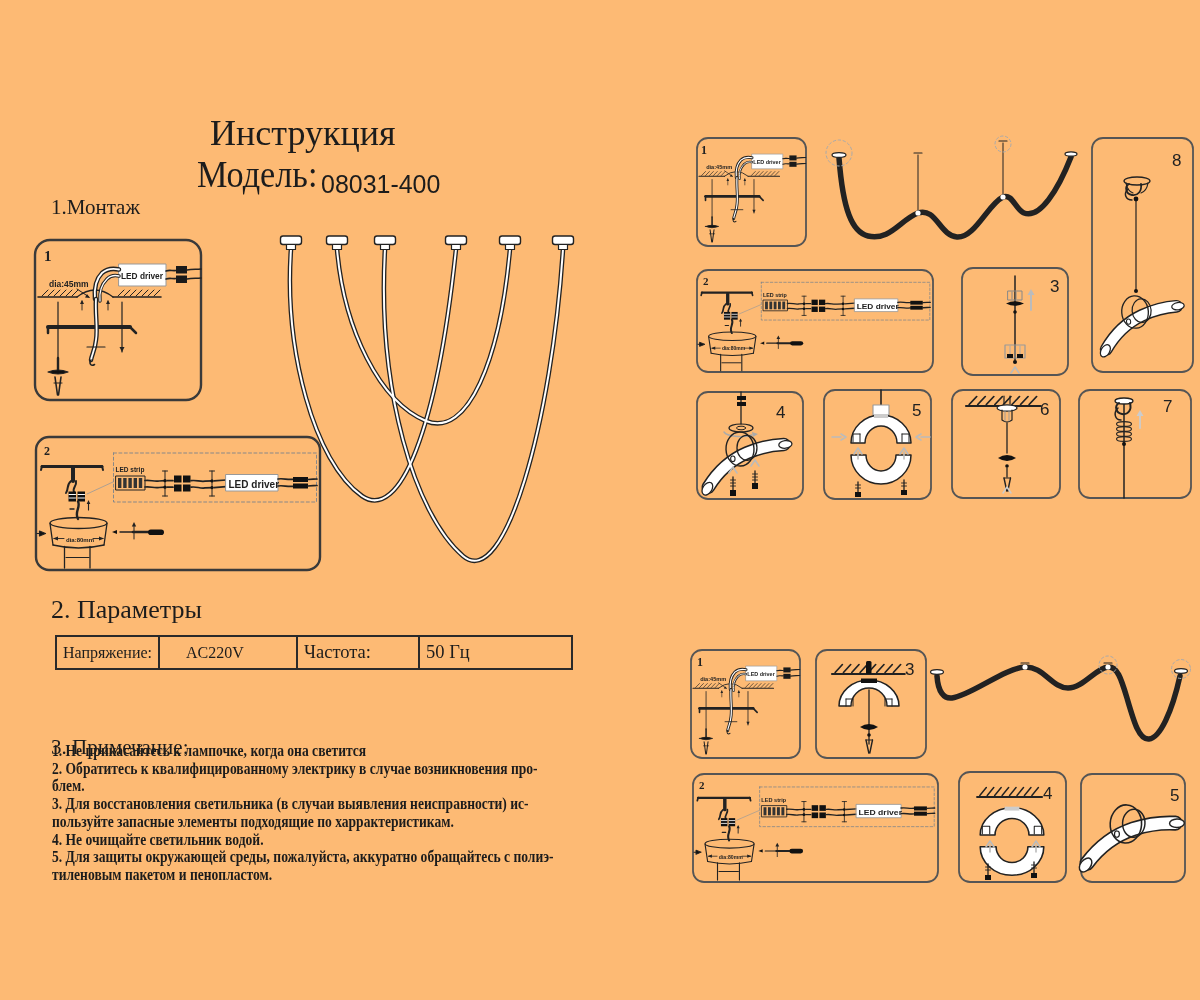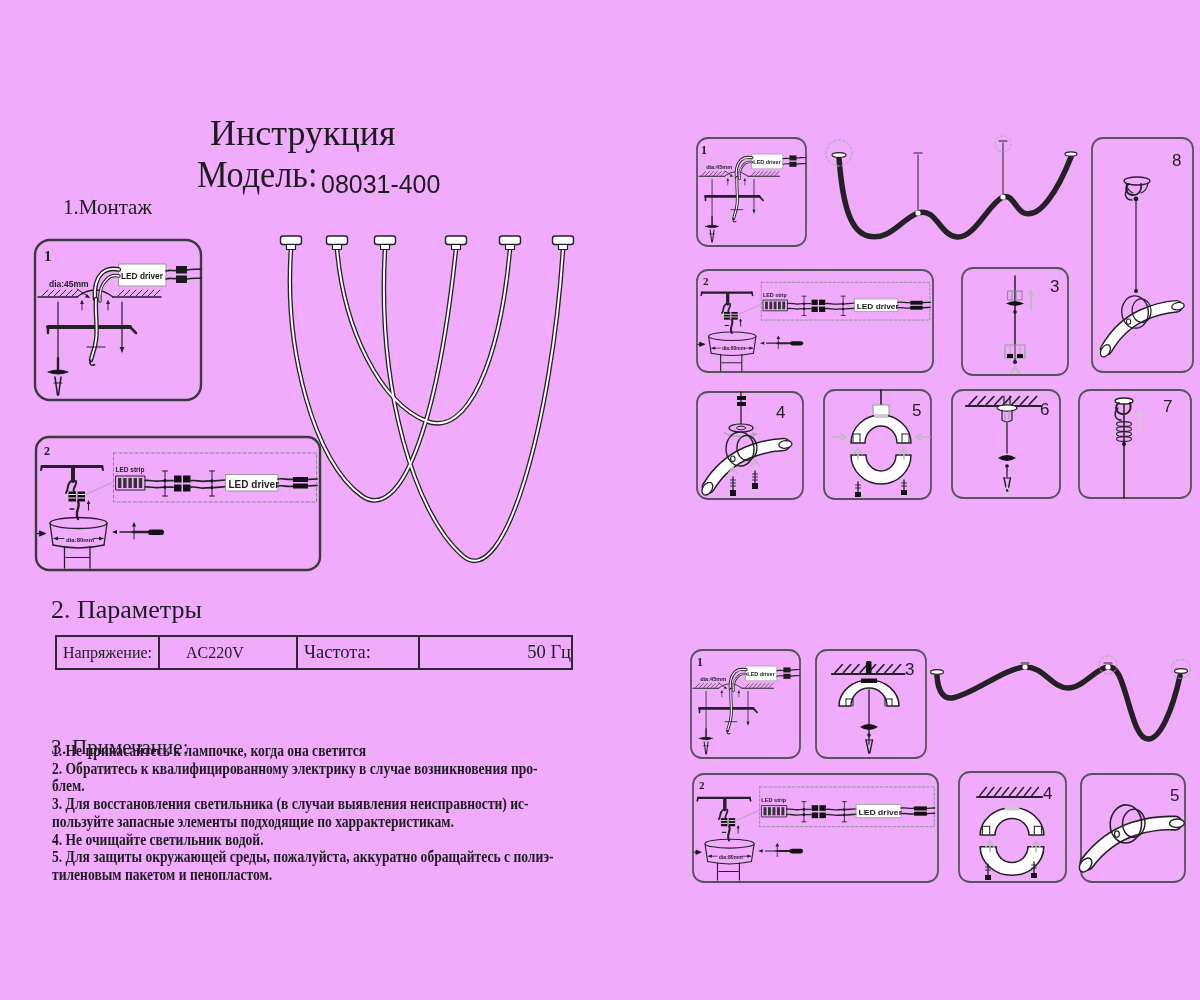--- a/index.html
+++ b/index.html
@@ -1,35 +1,35 @@
 <!DOCTYPE html>
 <html><head><meta charset="utf-8">
 <style>
 html,body{margin:0;padding:0;background:#fff}
-#page{position:relative;width:1200px;height:1000px;background:#f0abfc;font-family:"Liberation Serif",serif;color:#1c1c1c;overflow:hidden}
+#page{position:relative;width:1200px;height:1000px;background:#fdba74;font-family:"Liberation Serif",serif;color:#1c1c1c;overflow:hidden}
 .t{position:absolute;white-space:nowrap}
 #tbl{position:absolute;left:55px;top:635px;border-collapse:collapse}
 #tbl td{border:2px solid #2a2a2a;font-size:16px;padding:0 0 0 6px;vertical-align:middle}
 </style></head>
 <body>
 <div id="page">
 
 <div class="t" style="left:210px;top:112px;font-size:36px;">Инструкция</div>
 <div class="t" style="left:197px;top:152px;font-size:38px;transform:scaleX(0.9);transform-origin:left top;">Модель:</div>
 <div class="t" style="left:321px;top:169px;font-size:26px;font-family:'Liberation Sans',sans-serif;transform:scaleX(0.96);transform-origin:left top;">08031-400</div>
-<div class="t" style="left:51px;top:195px;font-size:21px;margin-left:12px;">1.Монтаж</div>
+<div class="t" style="left:51px;top:195px;font-size:21px;">1.Монтаж</div>
 <div class="t" style="left:51px;top:595px;font-size:26px;">2. Параметры</div>
 
 <table id="tbl">
 <tbody>
         <tr style="height:33px;">
           <td style="width:95px;">Напряжение:</td>
           <td style="width:110px;padding-left:26px;">AC220V</td>
           <td style="width:114px;font-size:18.5px;">Частота:</td>
-          <td style="width:145px;font-size:18.5px;text-align:right;">50 Гц</td>
+          <td style="width:145px;font-size:18.5px;">50 Гц</td>
         </tr>
 </tbody>
     </table>
 
 <div class="t" style="left:51px;top:707px;font-size:21px;margin-top:28px;">3. Примечание:</div>
 <div class="t" style="left:52px;top:742px;font-size:16px;font-weight:bold;line-height:17.7px;transform:scaleX(0.848);transform-origin:left top;">
 1. Не прикасайтесь к лампочке, когда она светится<br>
 2. Обратитесь к квалифицированному электрику в случае возникновения про-<br>
 блем.<br>
 3. Для восстановления светильника (в случаи выявления неисправности) ис-<br>

